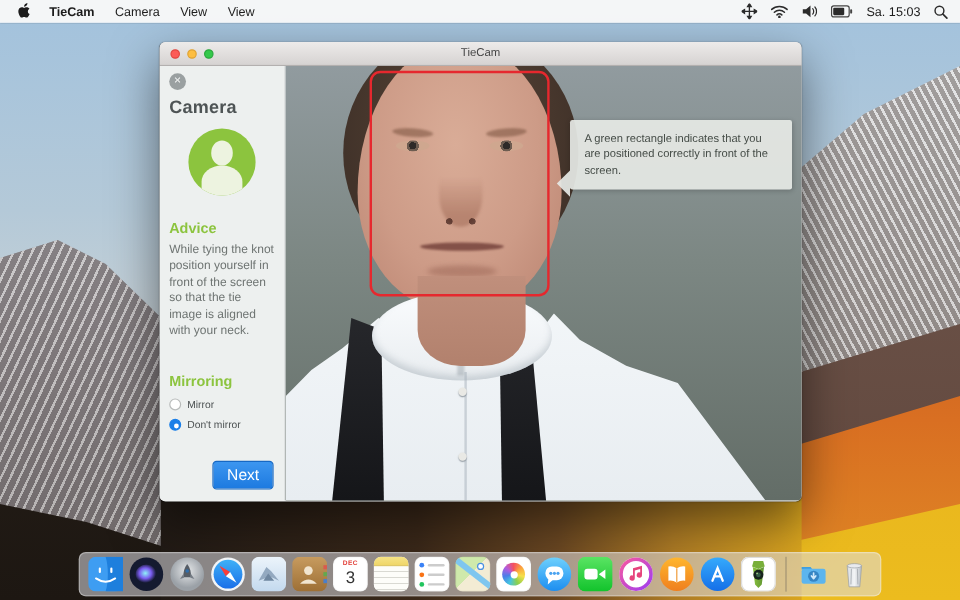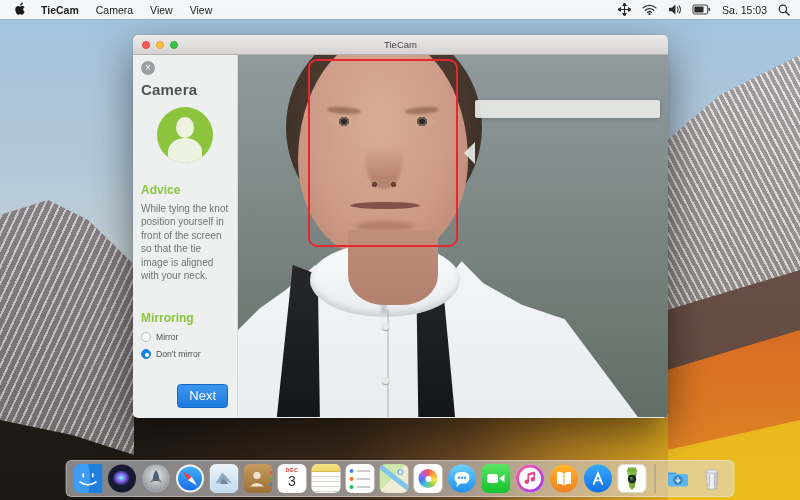--- a/index.html
+++ b/index.html
@@ -255,20 +255,21 @@
         <div class="tie-strip left"></div>
         <div class="tie-strip right"></div>
         <div class="collar"></div>
         <div class="collar-gap"></div>
         <div class="neck"></div>
         <div class="placket"></div>
         <div class="btn-dot" style="left:144px;top:268px;"></div>
         <div class="btn-dot" style="left:144px;top:322px;"></div>
         <div class="face-frame"></div>
         <div class="tooltip">
+          <p>A green rectangle indicates that you are positioned correctly in front of the screen.</p>
         </div>
       </div>
     </div>
   </div>
 
   <div class="dock">
     <div class="di">
       <svg width="29" height="29" viewBox="0 0 29 29">
         <rect width="29" height="29" rx="6.5" fill="#3e9df2"></rect>
         <path d="M14.5 0 H29 V29 H14.5 C17 21 17 8 14.5 0 Z" fill="#1e7fdd"></path>

